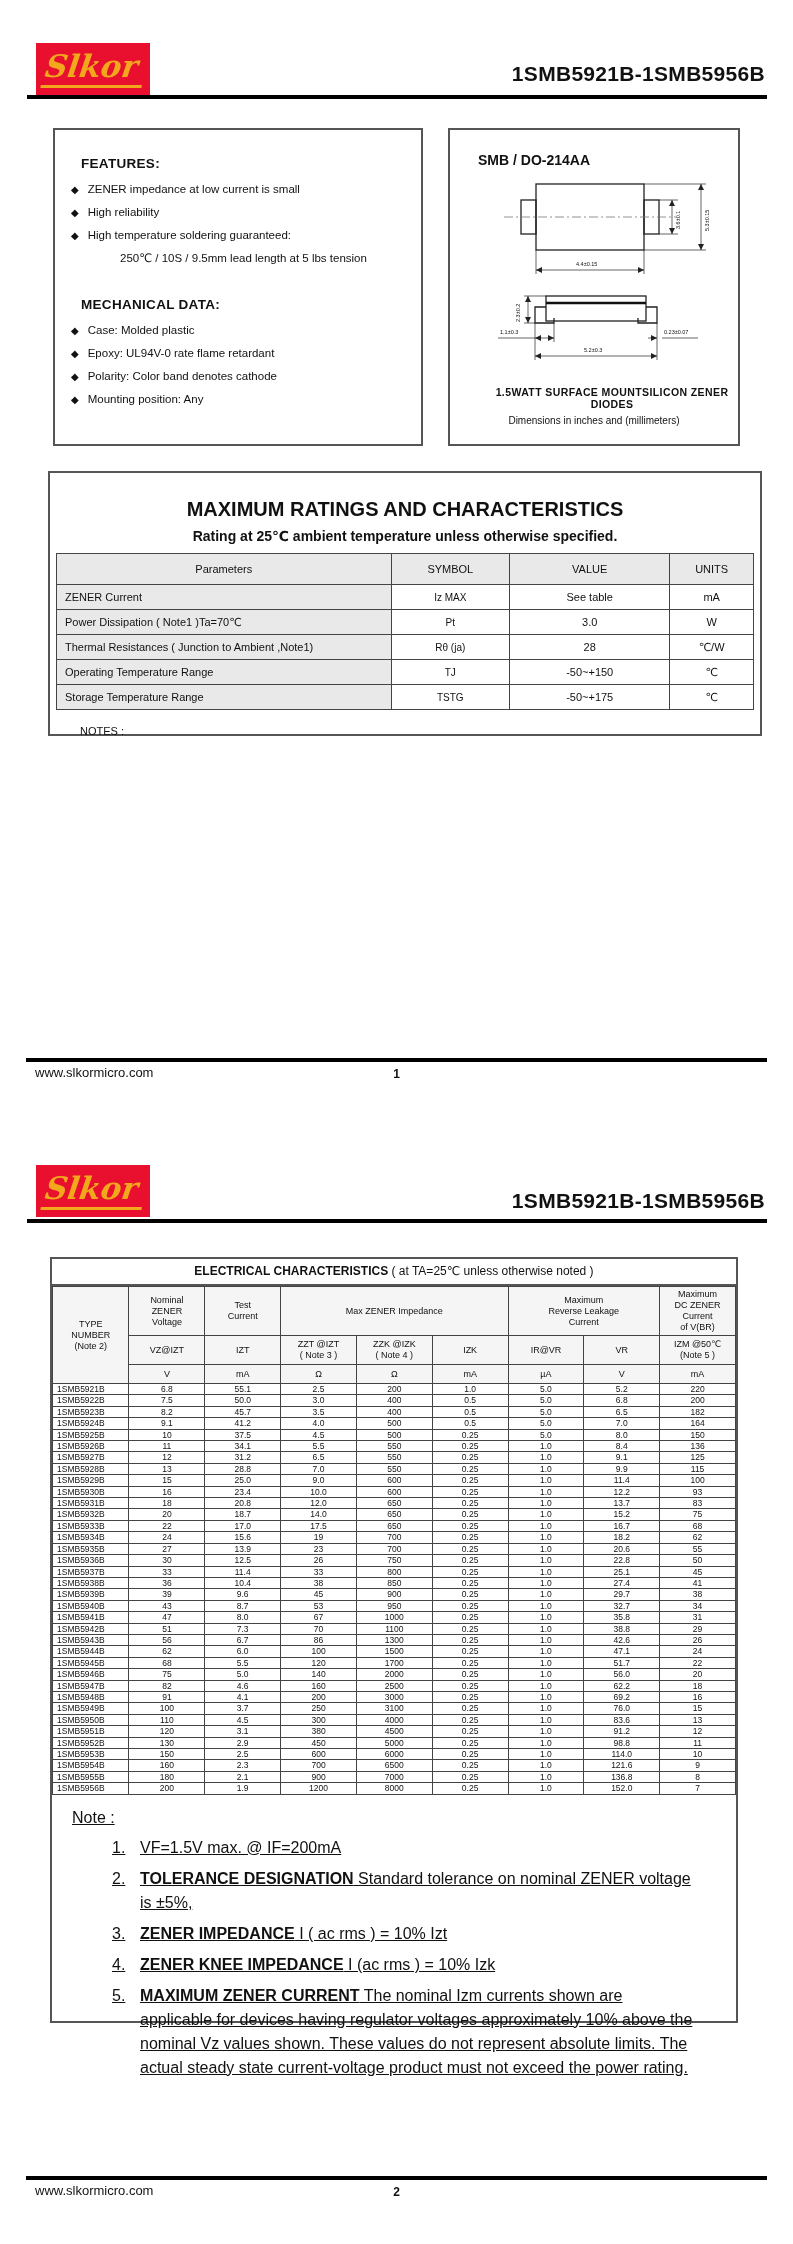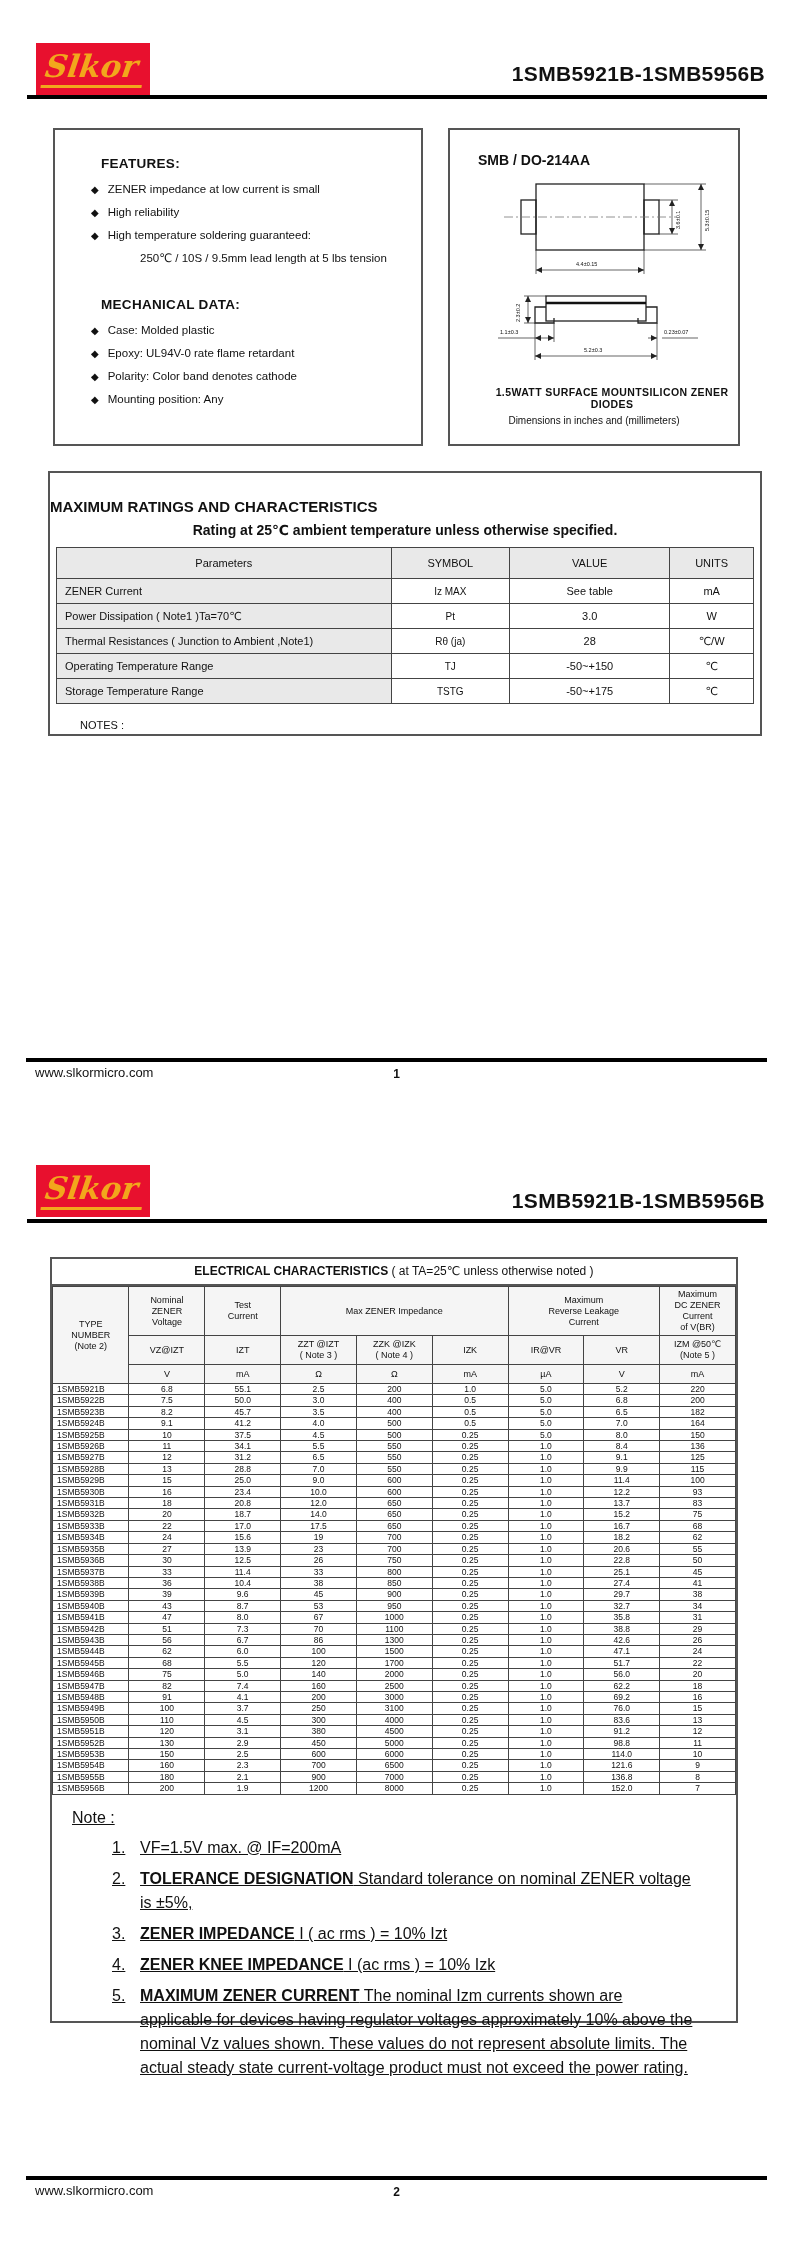--- a/index.html
+++ b/index.html
@@ -19,42 +19,42 @@
              border-bottom:3px solid #f2a71c;padding:0 6px 3px 2px;transform:skewX(-8deg);}
   .doc-title{position:absolute;right:28px;font-size:21px;font-weight:bold;letter-spacing:.3px;}
   .p1-title{top:62px}.p2-title{top:1189px}
   .rule{position:absolute;left:27px;right:26px;height:4px;background:#000;}
   .p1-rule{top:95px}.p2-rule{top:1219px}
 
   
   .box{position:absolute;border:2px solid #555;background:#fff;box-sizing:border-box;}
 
   
-  .features-box{left:53px;top:128px;width:370px;height:318px;padding-left:20px;}
+  .features-box{left:53px;top:128px;width:370px;height:318px;}
   .sec-heading{font-size:13.5px;font-weight:bold;margin:26px 0 12px 26px;letter-spacing:.3px;}
   .sec-heading.mech{margin-top:32px;}
   .bullet{display:flex;gap:9px;margin:0 6px 10px 16px;font-size:11.5px;line-height:13px;align-items:flex-start;}
   .diamond{font-size:10px;line-height:13px;}
   .cont-line{margin:0 0 4px 65px;font-size:11.5px;line-height:13px;}
 
   
   .package-box{left:448px;top:128px;width:292px;height:318px;}
   .pkg-title{font-size:14px;font-weight:bold;margin:22px 0 0 28px;}
   .pkg-svg{display:block;margin:2px auto 0;}
   .ln{fill:none;stroke:#222;stroke-width:1.3;}
   .thick{stroke:#111;stroke-width:2.6;}
   .cl{stroke:#777;stroke-width:.8;stroke-dasharray:9 3 2 3;fill:none;}
   .dim{stroke:#222;stroke-width:.7;fill:none;}
   .dimtext{font-size:5.5px;fill:#111;font-family:"Liberation Sans",sans-serif;}
   .pkg-caption1{position:absolute;bottom:34px;left:0;right:0;text-align:center;font-weight:bold;font-size:10.5px;letter-spacing:.4px;padding-left:36px;}
   .pkg-caption2{position:absolute;bottom:18px;left:0;right:0;text-align:center;font-size:10px;}
 
   
   .ratings-box{left:48px;top:471px;width:714px;height:265px;}
-  .ratings-title{font-weight:bold;font-size:15px;margin-top:25px;}
+  .ratings-title{text-align:center;font-weight:bold;font-size:20px;margin-top:25px;}
   .ratings-subtitle{text-align:center;font-weight:bold;font-size:14px;margin-top:7px;}
   table{border-collapse:collapse;}
   .ratings-table{width:calc(100% - 12px);margin:9px auto 0;font-size:11px;}
   .ratings-table th,.ratings-table td{border:1px solid #444;}
   .ratings-table th{height:28px;background:#e9e9e9;font-weight:normal;text-align:center;}
   .ratings-table td{height:22px;text-align:center;}
   .ratings-table td.param-cell{text-align:left;padding-left:8px;background:#e9e9e9;}
   .ratings-table td.symbol-cell{font-size:10px;}
   .notes-heading{margin:15px 0 0 30px;font-size:11px;}
   .ratings-note{margin:12px 0 0 62px;font-size:10.5px;}
@@ -608,21 +608,21 @@
             <td>140</td>
             <td>2000</td>
             <td>0.25</td>
             <td>1.0</td>
             <td>56.0</td>
             <td>20</td>
           </tr>
           <tr>
             <td class="type-cell">1SMB5947B</td>
             <td>82</td>
-            <td>7.4</td>
+            <td>4.6</td>
             <td>160</td>
             <td>2500</td>
             <td>0.25</td>
             <td>1.0</td>
             <td>62.2</td>
             <td>18</td>
           </tr>
           <tr>
             <td class="type-cell">1SMB5948B</td>
             <td>91</td>

